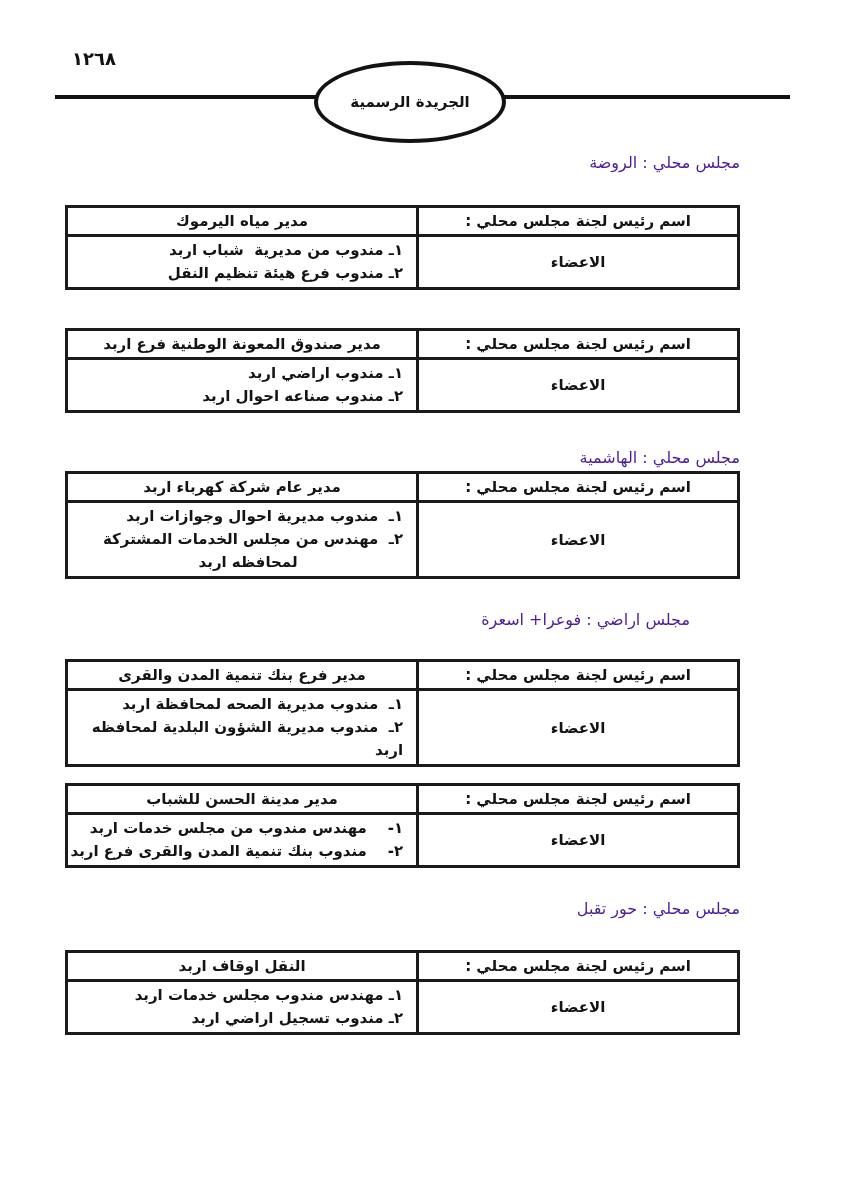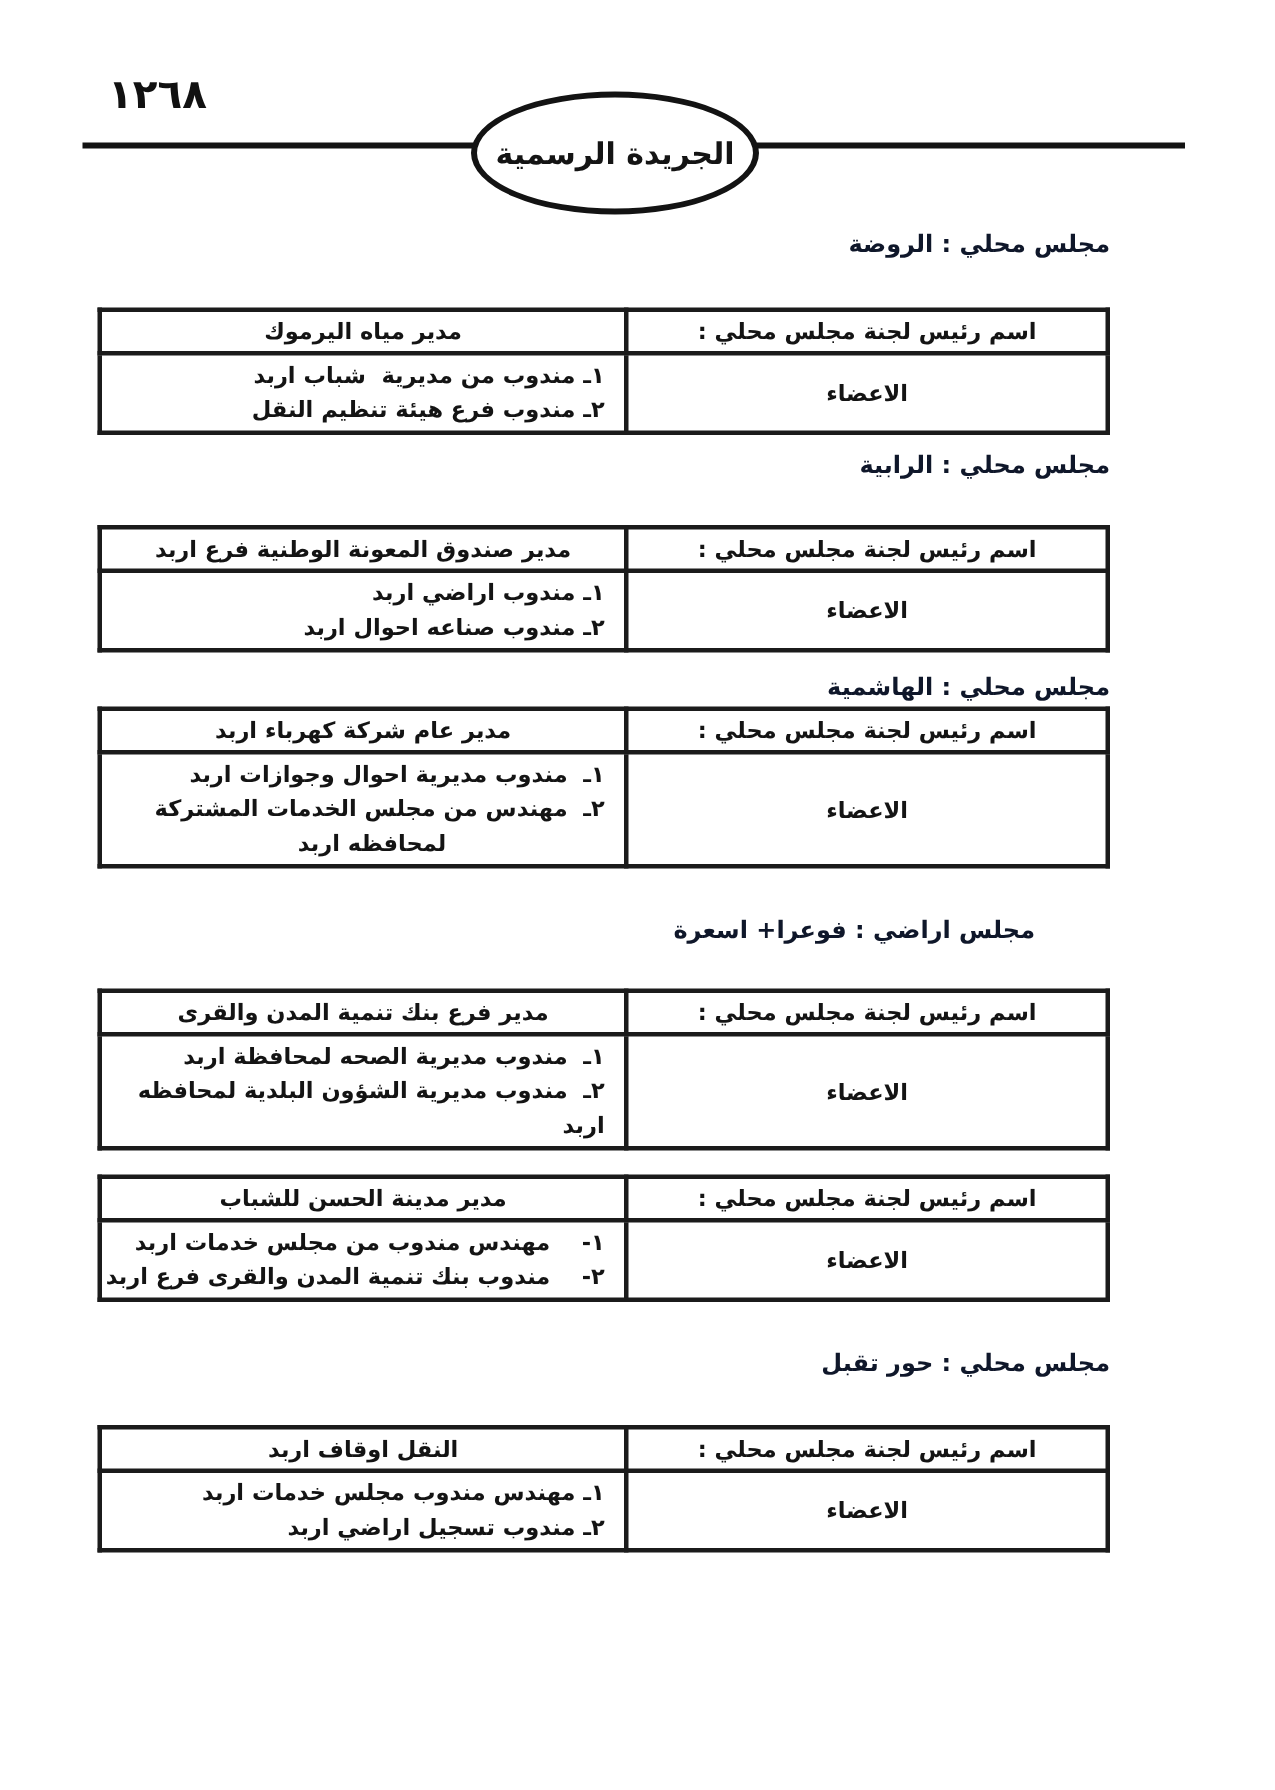--- a/index.html
+++ b/index.html
@@ -14,21 +14,21 @@
     font-family: "DejaVu Sans", sans-serif;
     font-weight: bold;
     color: #141414;
   }
 
   
   .page-number {
     position: absolute;
     left: 72px; top: 48px;
     direction: ltr;
-    font-size: 27px;
+    font-size: 18px;
     letter-spacing: 6px;
     color: #111;
   }
   .header-rule {
     position: absolute;
     left: 55px; top: 95px;
     width: 735px; height: 4px;
     background: #131313;
   }
   .banner-oval {
@@ -36,32 +36,32 @@
     left: 314px; top: 61px;
     width: 184px; height: 74px;
     background: #ffffff;
     border: 4px solid #131313;
     border-radius: 50%;
     display: flex;
     align-items: center;
     justify-content: center;
     z-index: 2;
   }
-  .banner-oval span { font-size: 20px; }
+  .banner-oval span { font-size: 15px; }
 
   
   .section { position: absolute; left: 65px; width: 675px; }
   .s1 { top: 153px; } .s2 { top: 300px; } .s3 { top: 448px; }
   .s4 { top: 610px; } .s5 { top: 757px; } .s6 { top: 899px; }
 
   .heading {
     margin: 0; height: 22px;
-    font-size: 16px; font-weight: bold;
+    font-size: 16px; font-weight: normal;
     text-align: right;
-    color: #0f172a;
+    color: #4c1d95;
   }
   .s4 .heading { padding-left: 50px; text-align: left; direction: rtl; }
   .s4 .heading { text-align: right; padding-left: 0; padding-right: 50px; }
 
   .council-table {
     width: 100%;
     border-collapse: collapse;
     table-layout: fixed;
   }
   .s1 .council-table { margin-top: 30px; }
@@ -118,21 +118,20 @@
           <td class="value-cell members-cell">
                 <div class="m-line">١ـ مندوب من مديرية  شباب اربد</div>
                 <div class="m-line">٢ـ مندوب فرع هيئة تنظيم النقل</div>
               </td>
         </tr>
       </tbody>
     </table>
   </section>
 
   <section class="section s2">
-    <h2 class="heading">مجلس محلي : الرابية</h2>
     <table class="council-table">
       <tbody>
         <tr class="chair-row">
           <td class="label-cell">اسم رئيس لجنة مجلس محلي  :</td>
           <td class="value-cell">مدير صندوق المعونة الوطنية فرع اربد</td>
         </tr>
         <tr class="members-row">
           <td class="label-cell">الاعضاء</td>
           <td class="value-cell members-cell">
                 <div class="m-line">١ـ مندوب اراضي اربد</div>

